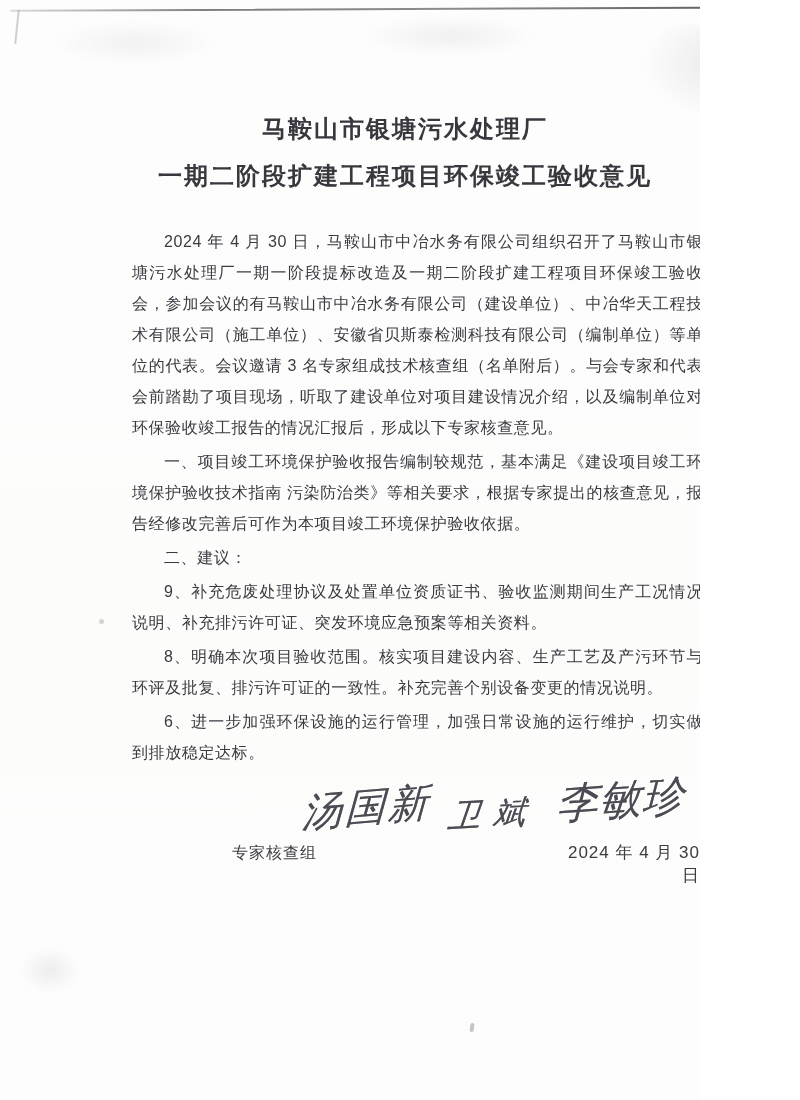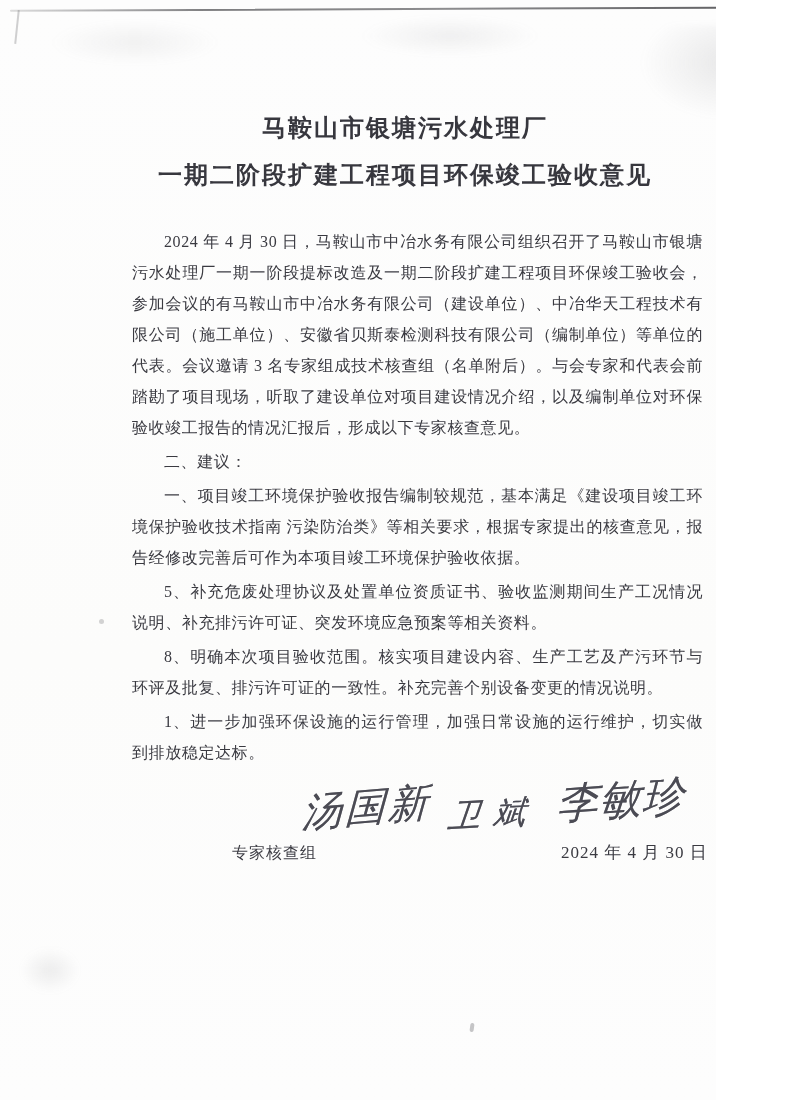--- a/index.html
+++ b/index.html
@@ -6,23 +6,22 @@
     margin: 0;
     padding: 0;
     background: #ffffff;
   }
   .page {
     position: relative;
     width: 700px;
     height: 1100px;
     background: linear-gradient(180deg, #fdfdfd 0%, #fcfcfb 60%, #fdfdfd 100%);
     overflow: hidden;
-    font-family: Liberation Serif, serif;
+    font-family: Liberation Sans, sans-serif;
     color: #3a3a41;
-    padding-left: 16px;
   }
 
   
   .scan-line-top {
     position: absolute;
     top: 8px;
     left: 10px;
     width: 790px;
     height: 2px;
     background: linear-gradient(90deg,
@@ -139,20 +138,21 @@
     letter-spacing: 1px;
     transform: rotate(-4deg) skewX(-5deg);
   }
   .sig-date {
     position: absolute;
     left: 561px;
     top: 841px;
     font-size: 17px;
     letter-spacing: 1px;
     color: #3a3a41;
+    text-align: right;
   }
 </style>
 </head>
 <body>
 
 <div class="page">
 
   <div class="scan-line-top"></div>
   <div class="tick-top-left"></div>
   <div class="smudge smudge-top-right"></div>
@@ -162,25 +162,25 @@
   <div class="speck-left-margin"></div>
   <div class="speck-bottom"></div>
 
   <div class="title-block">
     <span class="title-line">马鞍山市银塘污水处理厂</span>
     <span class="title-line">一期二阶段扩建工程项目环保竣工验收意见</span>
   </div>
 
   <div class="body-block">
     <p>2024 年 4 月 30 日，马鞍山市中冶水务有限公司组织召开了马鞍山市银塘污水处理厂一期一阶段提标改造及一期二阶段扩建工程项目环保竣工验收会，参加会议的有马鞍山市中冶水务有限公司（建设单位）、中冶华天工程技术有限公司（施工单位）、安徽省贝斯泰检测科技有限公司（编制单位）等单位的代表。会议邀请 3 名专家组成技术核查组（名单附后）。与会专家和代表会前踏勘了项目现场，听取了建设单位对项目建设情况介绍，以及编制单位对环保验收竣工报告的情况汇报后，形成以下专家核查意见。</p>
+    <p>一、项目竣工环境保护验收报告编制较规范，基本满足《建设项目竣工环境保护验收技术指南 污染防治类》等相关要求，根据专家提出的核查意见，报告经修改完善后可作为本项目竣工环境保护验收依据。</p>
     <p>二、建议：</p>
-    <p>一、项目竣工环境保护验收报告编制较规范，基本满足《建设项目竣工环境保护验收技术指南 污染防治类》等相关要求，根据专家提出的核查意见，报告经修改完善后可作为本项目竣工环境保护验收依据。</p>
-    <p>5、补充危废处理协议及处置单位资质证书、验收监测期间生产工况情况说明、补充排污许可证、突发环境应急预案等相关资料。</p>
+    <p>9、补充危废处理协议及处置单位资质证书、验收监测期间生产工况情况说明、补充排污许可证、突发环境应急预案等相关资料。</p>
     <p>8、明确本次项目验收范围。核实项目建设内容、生产工艺及产污环节与环评及批复、排污许可证的一致性。补充完善个别设备变更的情况说明。</p>
-    <p>1、进一步加强环保设施的运行管理，加强日常设施的运行维护，切实做到排放稳定达标。</p>
+    <p>6、进一步加强环保设施的运行管理，加强日常设施的运行维护，切实做到排放稳定达标。</p>
   </div>
 
   <span class="sig-label">专家核查组</span>
   <span class="signature signature-1">汤国新</span>
   <span class="signature signature-2">卫斌</span>
   <span class="signature signature-3">李敏珍</span>
   <div class="sig-date">2024 年 4 月 30 日</div>
 
 </div>
 

